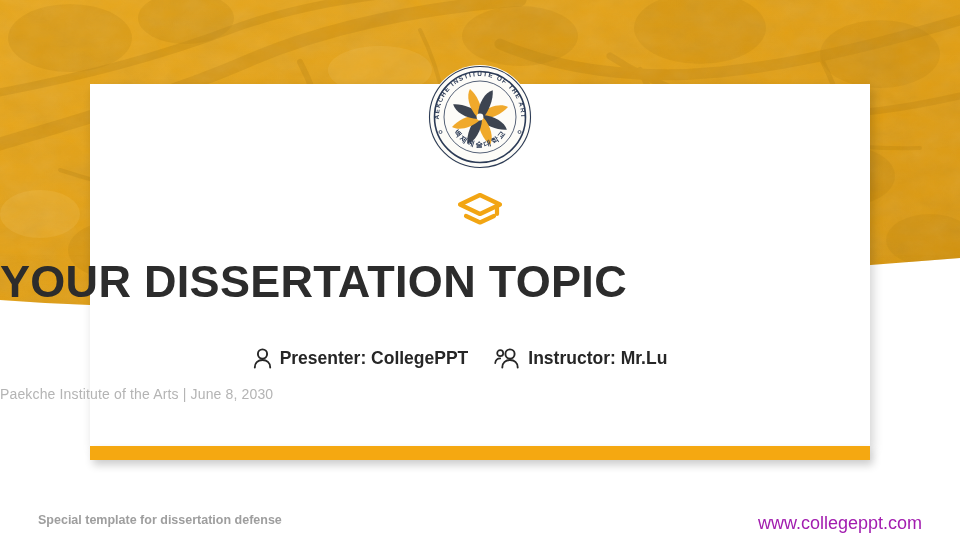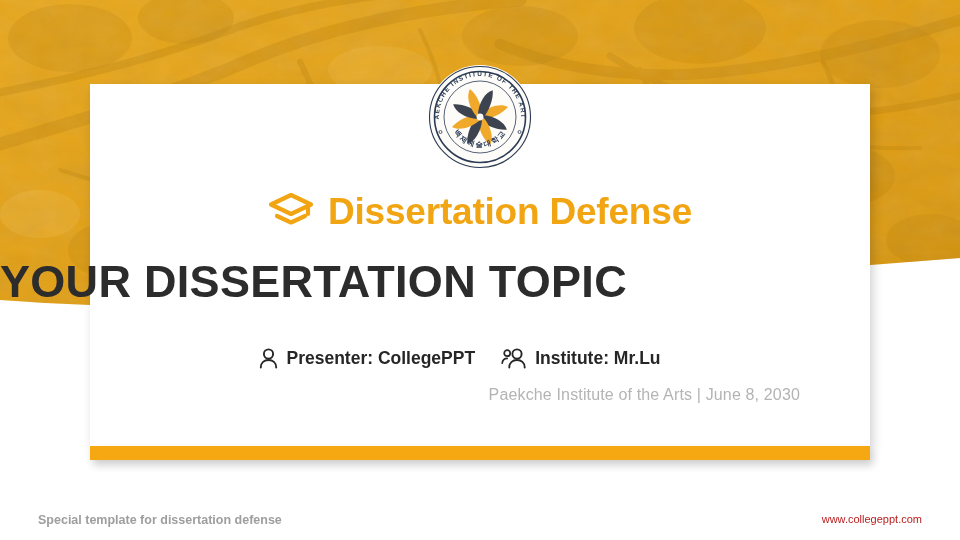--- a/index.html
+++ b/index.html
@@ -126,43 +126,43 @@
     white-space: nowrap;
   }
   .credit svg { display: block; }
 
   
   .meta {
     position: absolute;
     left: 0;
     top: 386px;
     width: 800px;
-    text-align: right;
-    font-size: 16px;
+    text-align: left;
+    font-size: 14px;
     color: #b4b4b4;
     letter-spacing: 0.15px;
     white-space: nowrap;
   }
 
   
   .footer-left {
     position: absolute;
     left: 38px;
     top: 513px;
     font-size: 12.5px;
     color: #9e9e9e;
     white-space: nowrap;
     font-weight: bold;
   }
   .footer-right {
     position: absolute;
     right: 38px;
     top: 513px;
-    font-size: 11px;
-    color: #b91c1c;
+    font-size: 18px;
+    color: #a21caf;
     white-space: nowrap;
   }
 </style>
 </head>
 <body>
 
 <div class="slide">
 
   <div class="banner">
     <svg class="banner-svg" width="960" height="320" viewBox="0 0 960 320" xmlns="http://www.w3.org/2000/svg">
@@ -296,21 +296,20 @@
   </div>
 
   <div class="eyebrow">
     <span class="cap-icon">
       <svg width="46" height="34" viewBox="0 0 46 34" xmlns="http://www.w3.org/2000/svg">
         <path d="M23 3 L43 12.5 L23 22 L3 12.5 Z" fill="none" stroke="#F2A513" stroke-width="4.2" stroke-linejoin="round"></path>
         <path d="M40 13 L40 22" fill="none" stroke="#F2A513" stroke-width="4.2" stroke-linecap="round"></path>
         <path d="M9 24 L23 30.5 L37 24" fill="none" stroke="#F2A513" stroke-width="4.2" stroke-linecap="round" stroke-linejoin="round"></path>
       </svg>
     </span>
-    <span class="eyebrow-text">Dissertation Defense</span>
   </div>
 
   <div class="headline">YOUR DISSERTATION TOPIC</div>
 
   <div class="credits">
     <div class="credit">
       <span>
         <svg width="19" height="21" viewBox="0 0 19 21" xmlns="http://www.w3.org/2000/svg">
           <circle cx="9.5" cy="6" r="4.6" fill="none" stroke="#262626" stroke-width="1.9"></circle>
           <path d="M1.8 19.5 C1.8 14.6 5.3 12 9.5 12 C13.7 12 17.2 14.6 17.2 19.5" fill="none" stroke="#262626" stroke-width="1.9" stroke-linecap="round"></path>
@@ -321,21 +320,21 @@
 
     <div class="credit">
       <span>
         <svg width="26" height="21" viewBox="0 0 26 21" xmlns="http://www.w3.org/2000/svg">
           <circle cx="16" cy="6" r="4.6" fill="none" stroke="#262626" stroke-width="1.9"></circle>
           <path d="M8.3 19.5 C8.3 14.6 11.8 12 16 12 C20.2 12 23.7 14.6 23.7 19.5" fill="none" stroke="#262626" stroke-width="1.9" stroke-linecap="round"></path>
           <circle cx="6.2" cy="5.2" r="3" fill="none" stroke="#262626" stroke-width="1.7"></circle>
           <path d="M1.2 15.2 C1.6 12.2 3.4 10.4 6.2 10.4" fill="none" stroke="#262626" stroke-width="1.7" stroke-linecap="round"></path>
         </svg>
       </span>
-      <span>Institute: Mr.Lu</span>
+      <span>Instructor: Mr.Lu</span>
     </div>
   </div>
 
   <div class="meta">Paekche Institute of the Arts | June 8, 2030</div>
 
   <div class="footer-left">Special template for dissertation defense</div>
   <div class="footer-right">www.collegeppt.com</div>
 
 </div>
 

